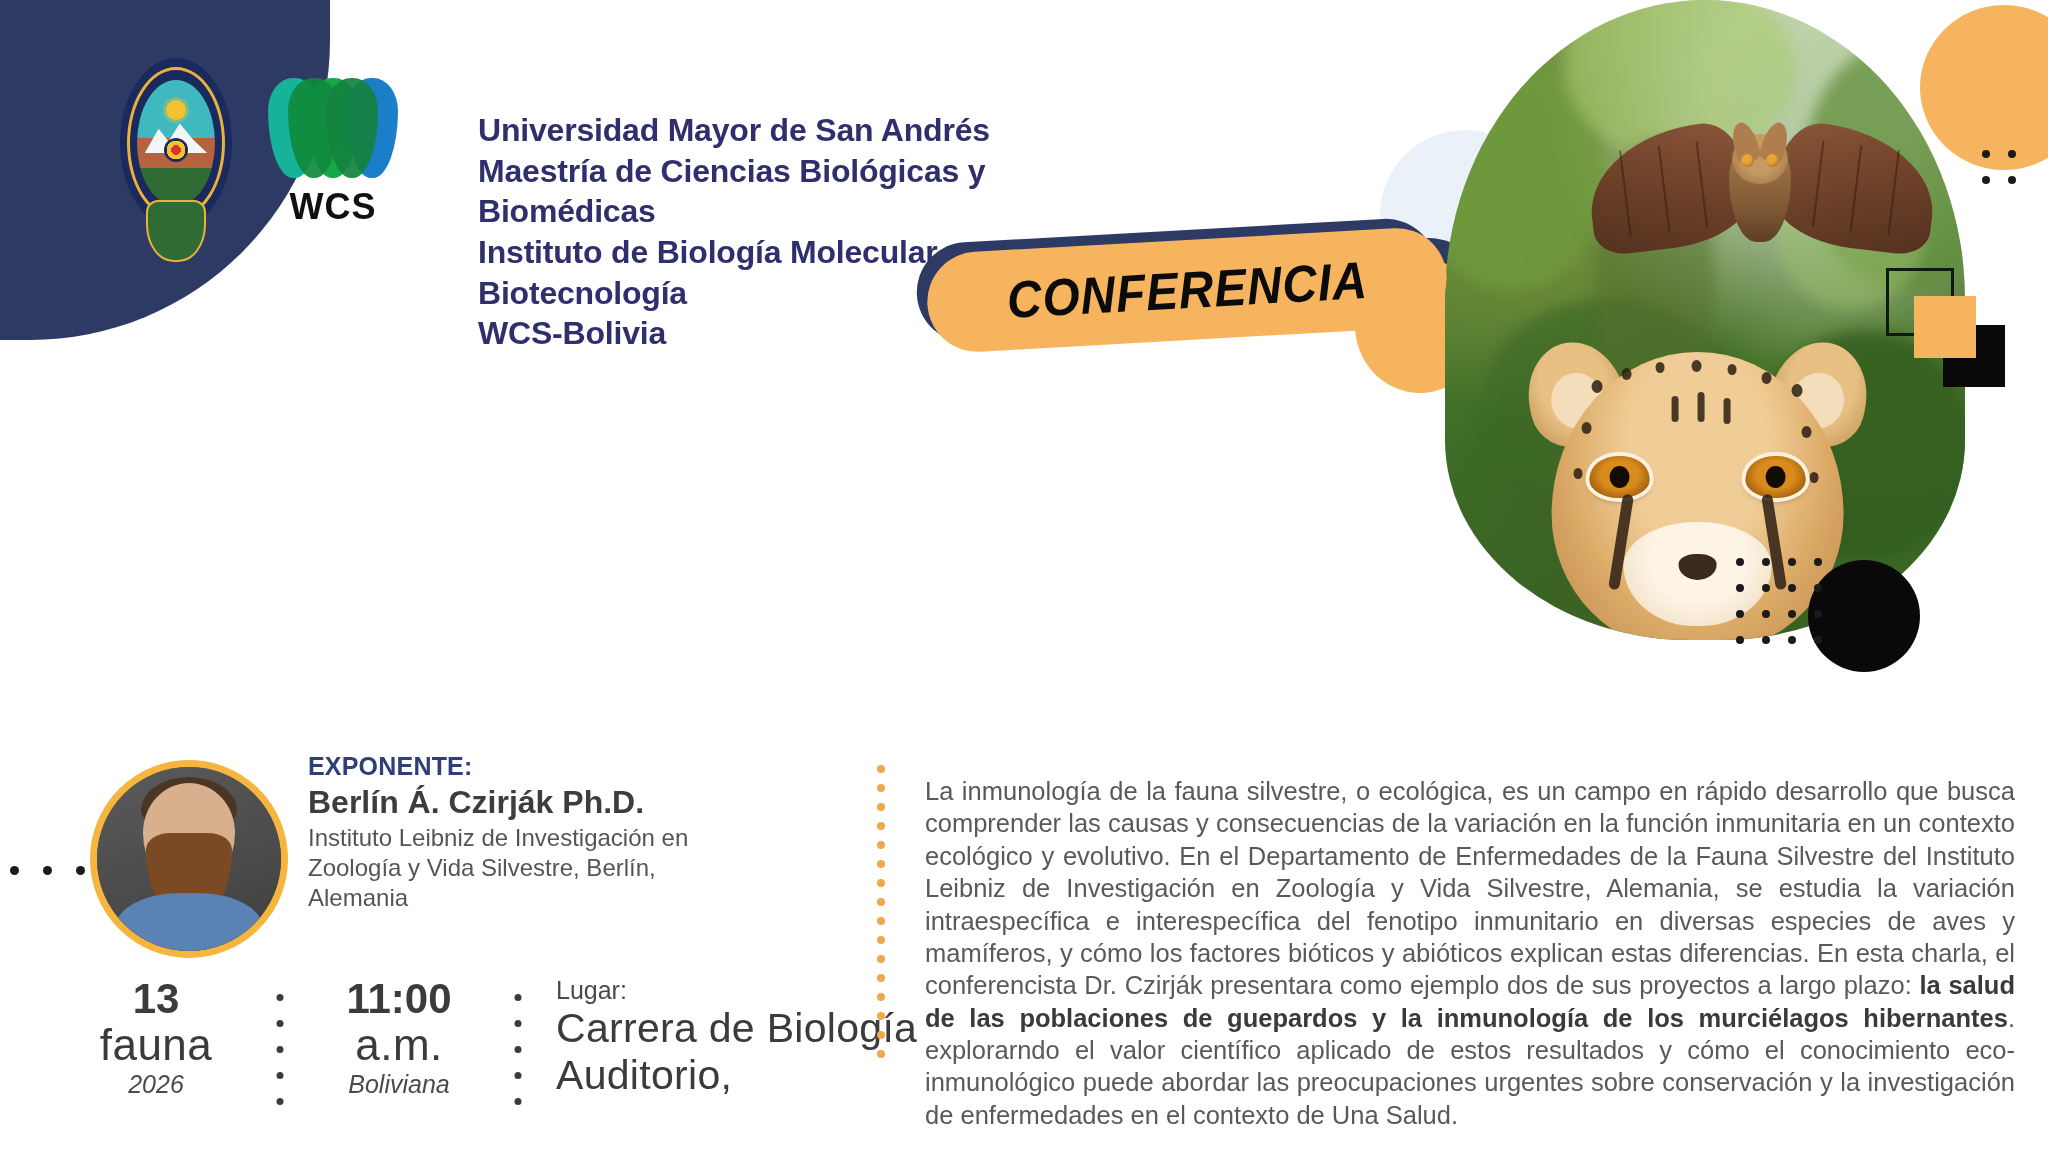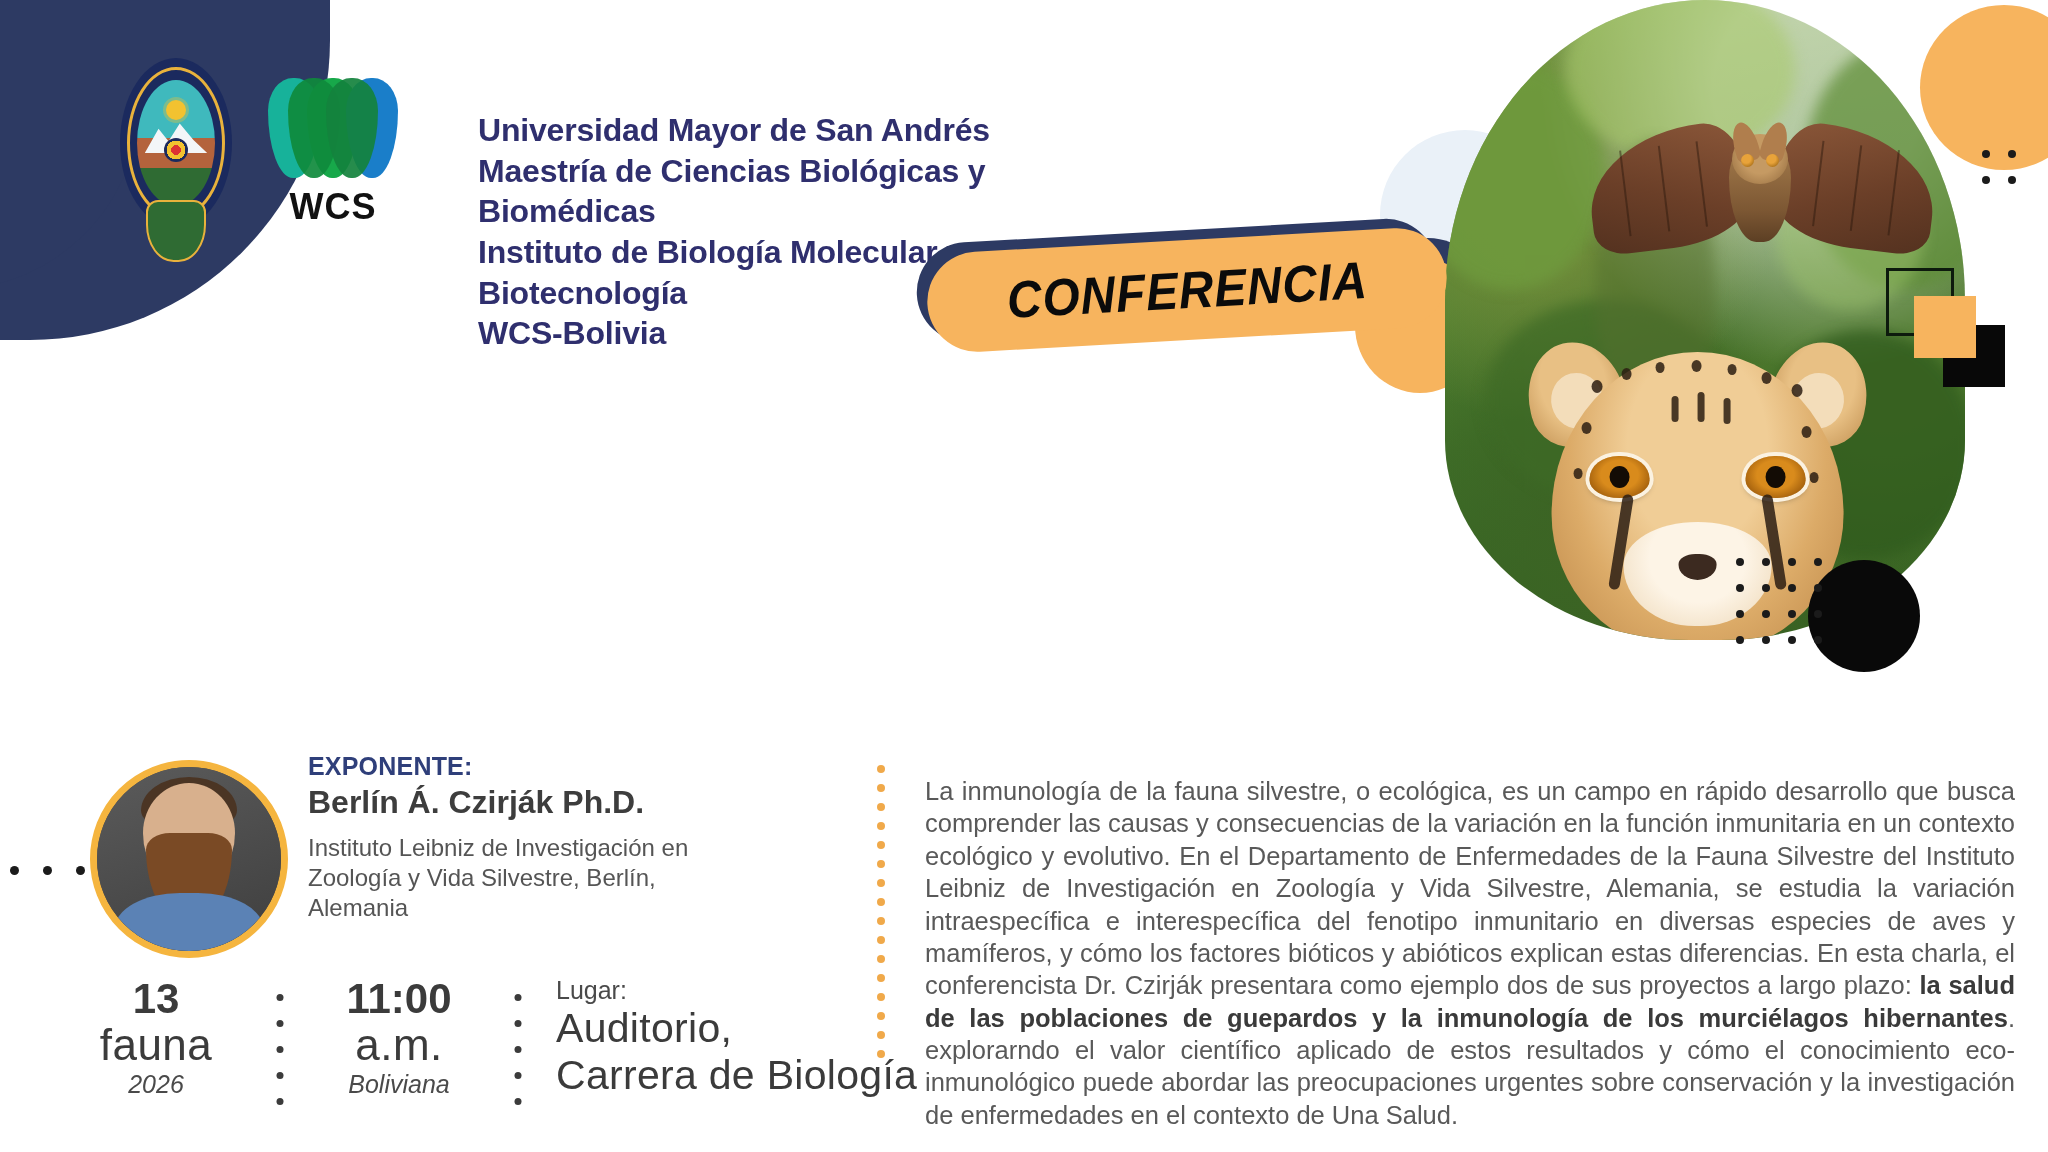--- a/index.html
+++ b/index.html
@@ -163,21 +163,21 @@
     border:7px solid #f5b53f;overflow:hidden;background:#4a4a4a;
   }
   .av-bg{position:absolute;inset:0;background:linear-gradient(160deg,#5b5b5b,#3e3e3e);}
   .av-head{position:absolute;left:50%;transform:translateX(-50%);top:16px;width:92px;height:104px;background:#d8b08d;border-radius:50% 50% 46% 46%/48% 48% 52% 52%;}
   .av-hair{position:absolute;left:50%;transform:translateX(-50%);top:10px;width:96px;height:48px;background:#4b3524;border-radius:50% 50% 20% 20%/70% 70% 30% 30%;}
   .av-beard{position:absolute;left:50%;transform:translateX(-50%);top:66px;width:86px;height:92px;background:#7a4a25;border-radius:28% 28% 50% 50%/18% 18% 82% 82%;}
   .av-shirt{position:absolute;left:50%;transform:translateX(-50%);bottom:-6px;width:150px;height:64px;background:#5b82b5;border-radius:44% 44% 0 0/58% 58% 0 0;}
   .sp-text{position:absolute;left:218px;top:0;width:430px;}
   .sp-label{color:#2f3f7a;font-size:25px;font-weight:600;letter-spacing:.2px;}
   .sp-name{color:#3d3d3d;font-size:32px;font-weight:bold;margin-top:3px;}
-  .sp-aff{color:#555;font-size:24px;line-height:1.26;margin-top:12px;}
+  .sp-aff{color:#555;font-size:24px;line-height:1.26;margin-top:2px;}
 
   
   .dtp{position:absolute;left:56px;top:975px;z-index:11;display:flex;align-items:flex-end;}
   .dtp-col{text-align:center;}
   .dtp-big{color:#3b3b3b;font-size:42px;font-weight:bold;line-height:1;}
   .dtp-mid{color:#3b3b3b;font-size:44px;line-height:1.12;font-weight:400;letter-spacing:.5px;}
   .dtp-small{color:#4a4a4a;font-size:25px;line-height:1.2;font-style:italic;}
   .dtp-sep{width:48px;height:105px;position:relative;margin-top:18px;}
   .dtp-sep span{position:absolute;left:50%;transform:translateX(-50%);width:7px;height:7px;border-radius:50%;background:#3b3b3b;}
   .dtp-place{text-align:left;margin-left:14px;}
@@ -389,22 +389,22 @@
     </div>
     <div class="dtp-sep">
       <span style="top:0"></span>
         <span style="top:26px"></span>
         <span style="top:52px"></span>
         <span style="top:78px"></span>
         <span style="top:104px"></span>
     </div>
     <div class="dtp-place">
       <div class="lug">Lugar:</div>
+      <div class="aud">Carrera de Biología</div>
       <div class="aud">Auditorio,</div>
-      <div class="aud">Carrera de Biología</div>
     </div>
   </div>
 
   <div class="abs-dots" id="abs-dots">
       <span style="top: 0px;"></span>
       <span style="top: 19px;"></span>
       <span style="top: 38px;"></span>
       <span style="top: 57px;"></span>
       <span style="top: 76px;"></span>
       <span style="top: 95px;"></span>

